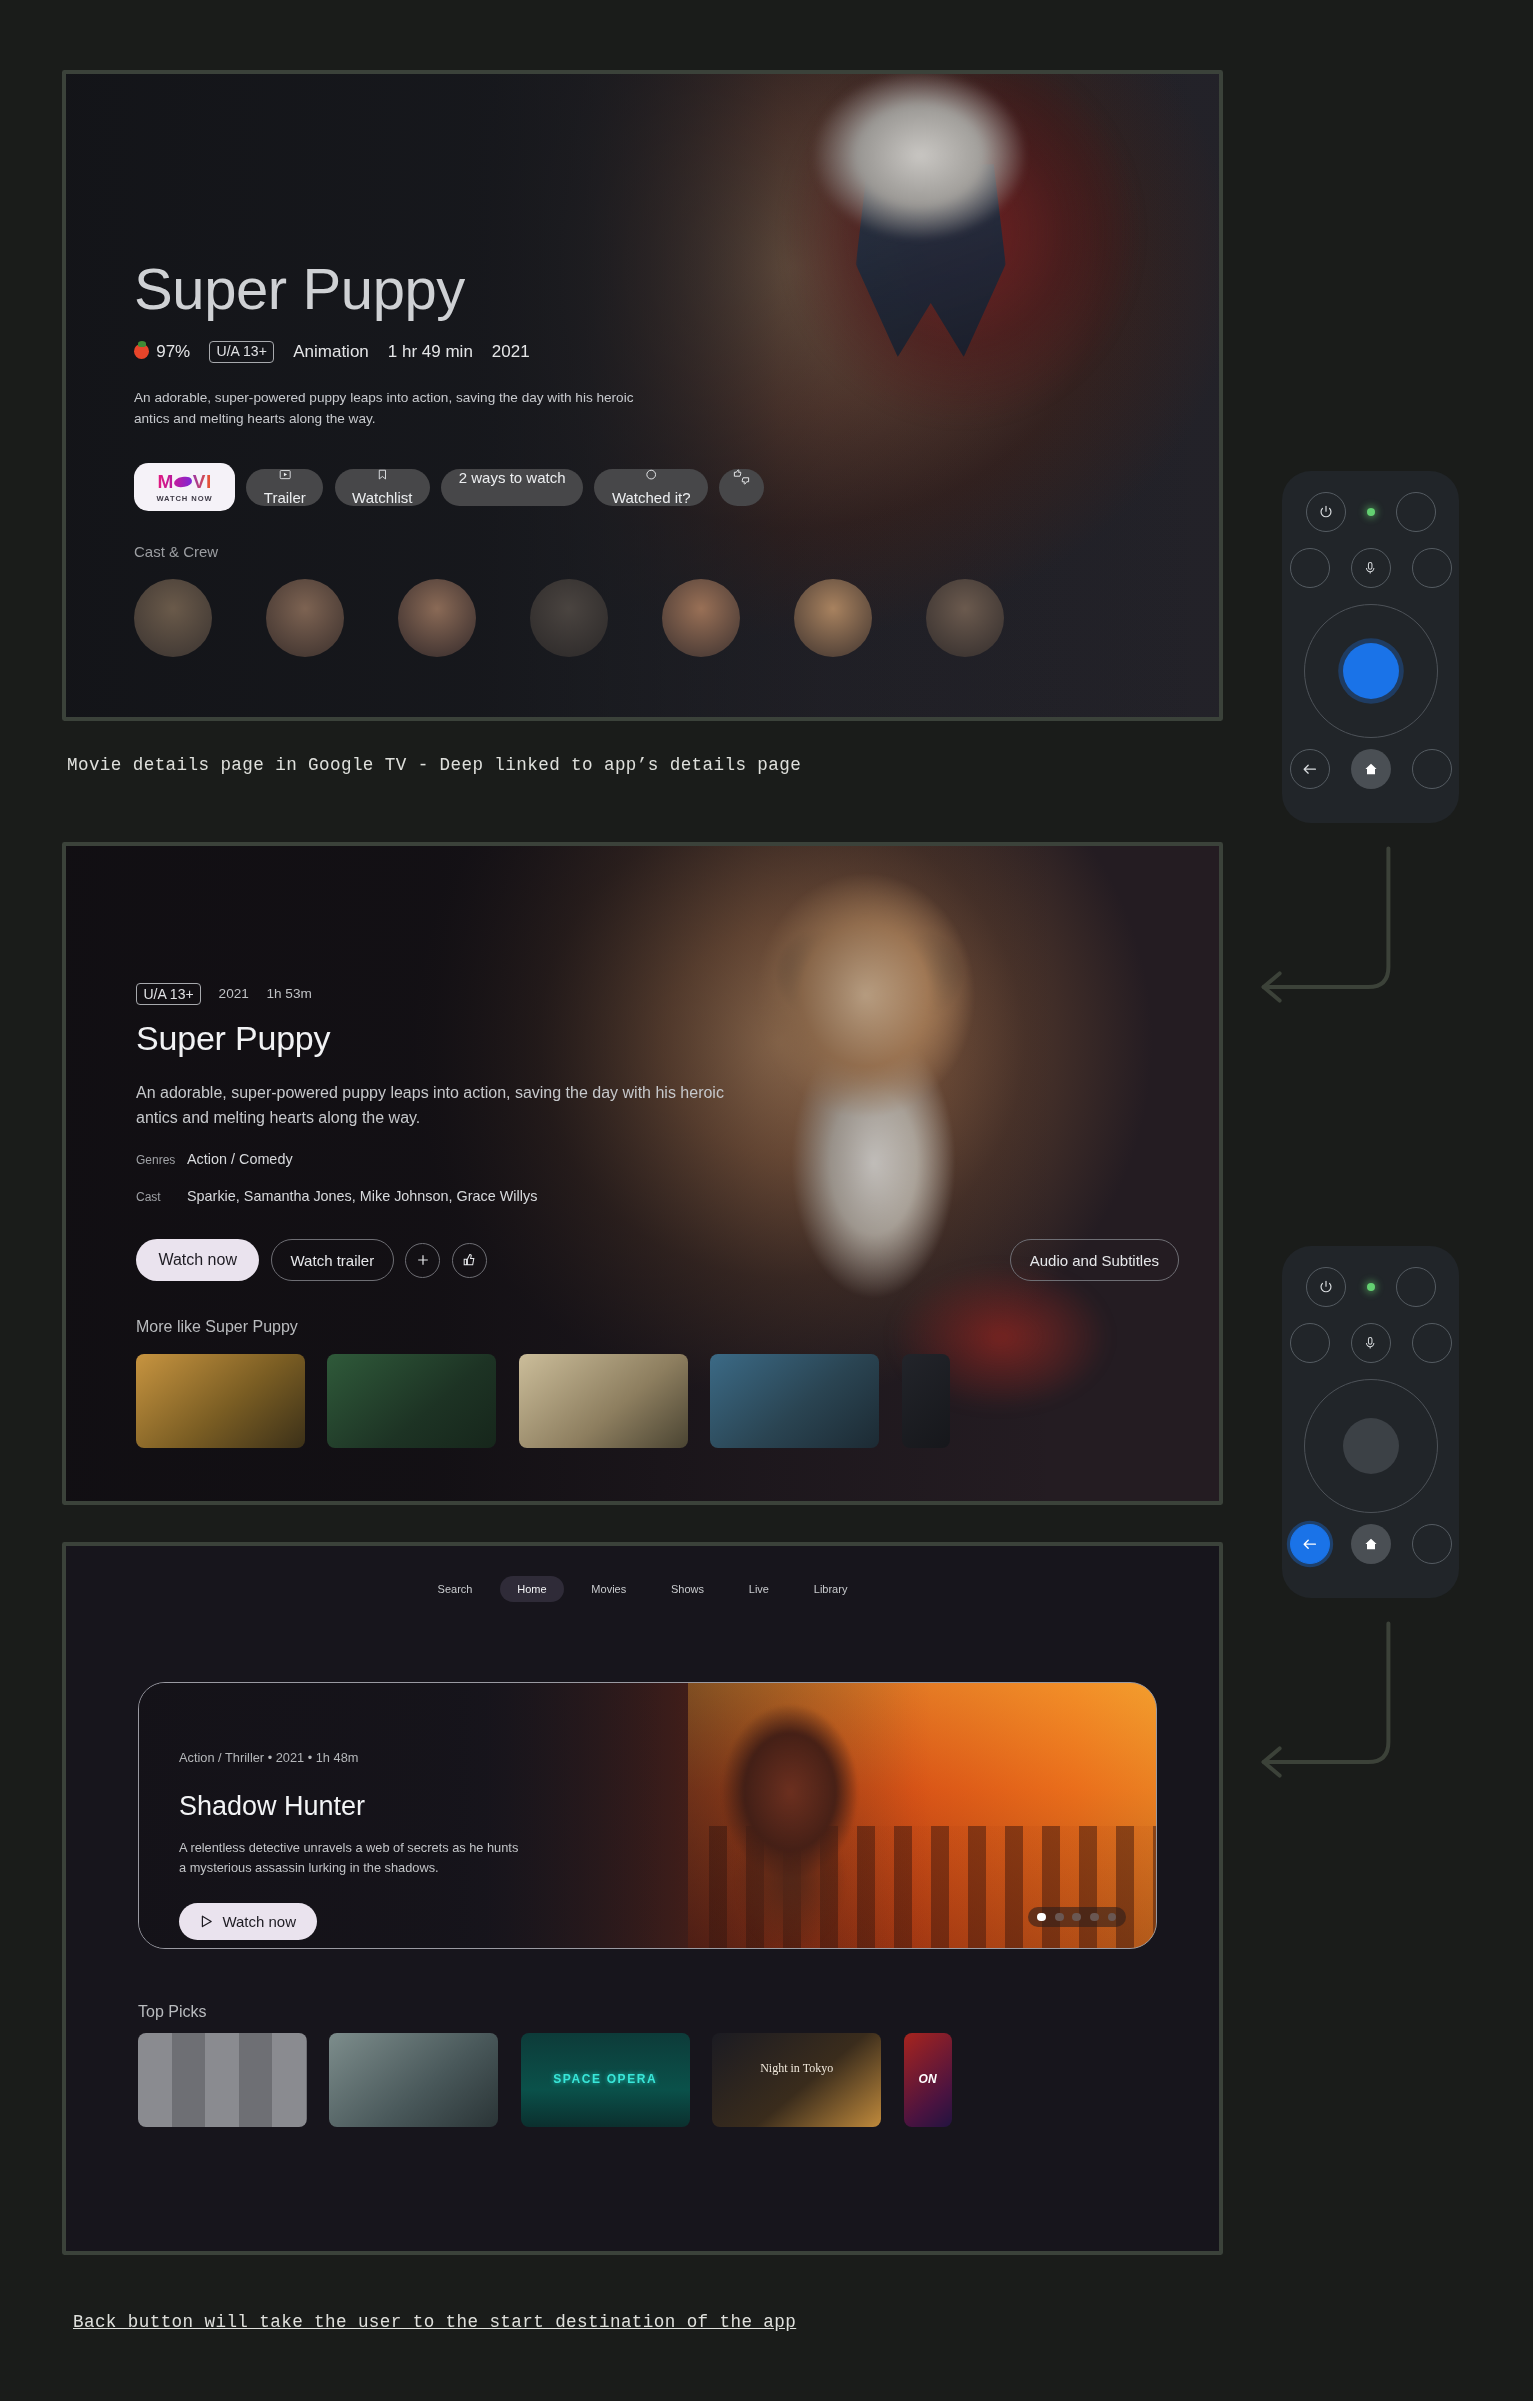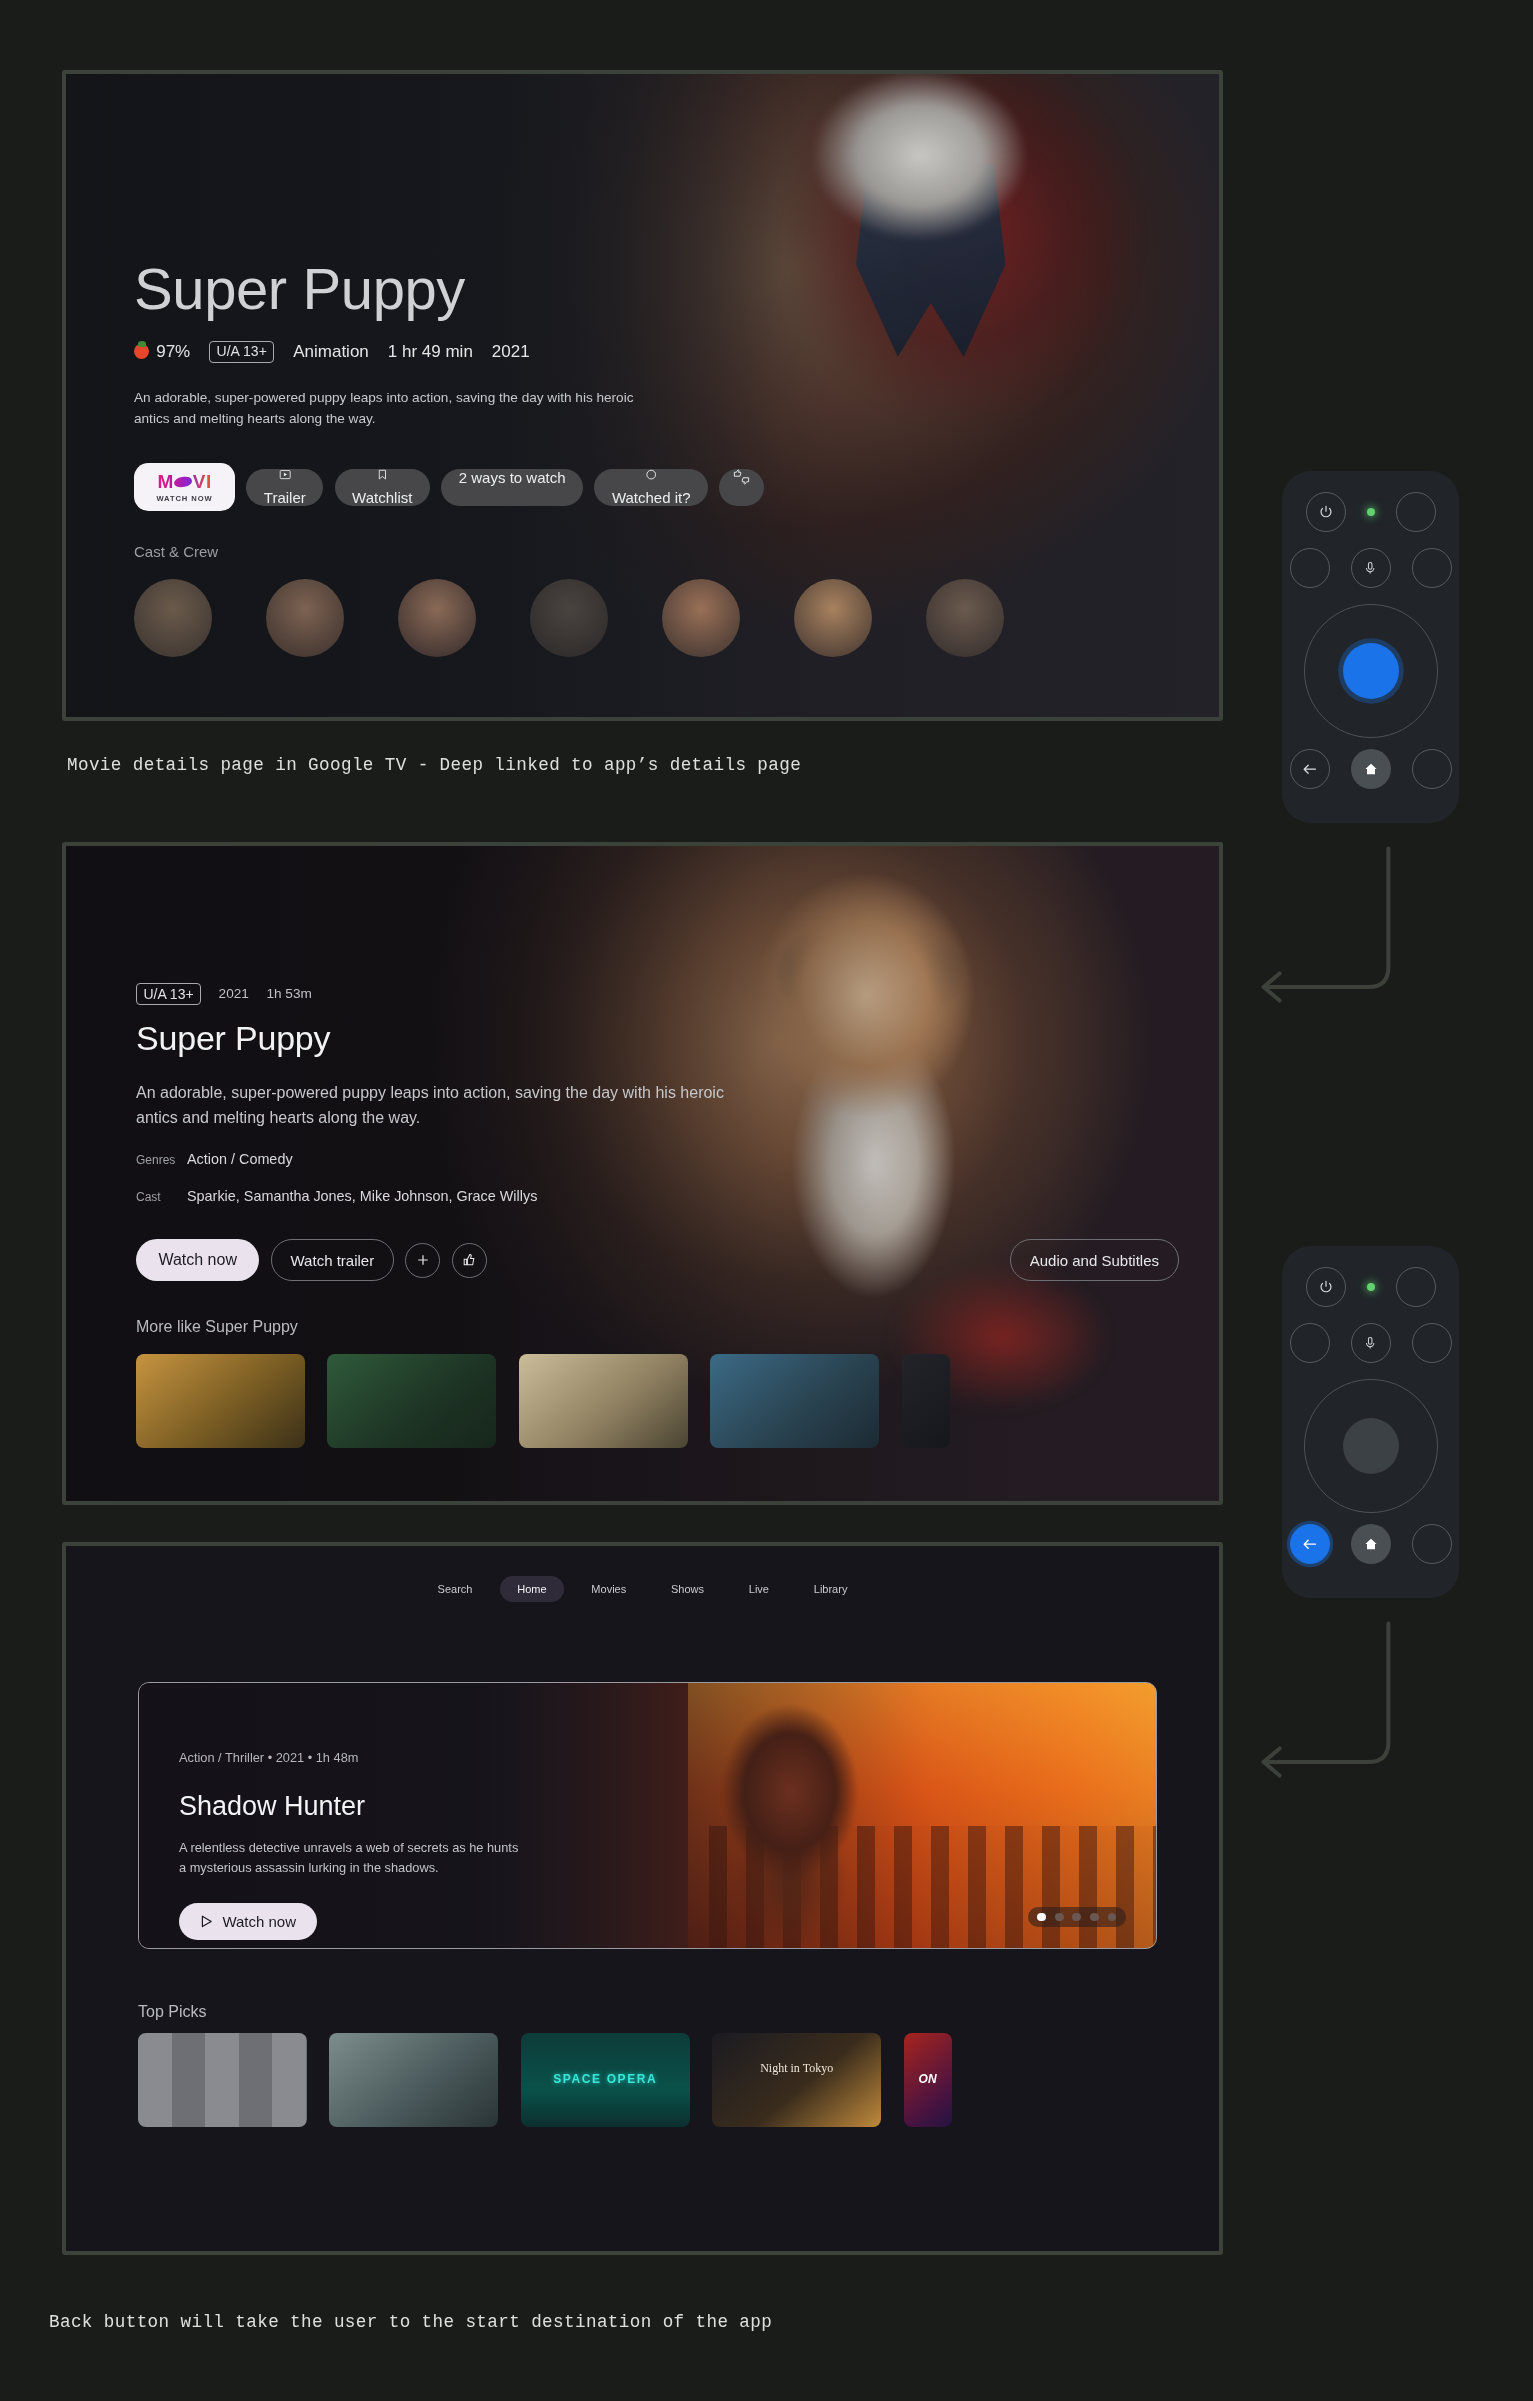--- a/index.html
+++ b/index.html
@@ -116,21 +116,21 @@
   .p2-rail { display: flex; gap: 22.4px; margin-top: 17.6px; }
   .tile { width: 169px; height: 94px; border-radius: 8px; flex: none; }
 
   
   #panel3 { left: 62px; top: 1542px; width: 1161px; height: 713px; background: #17151c; }
   .p3-nav { display: flex; justify-content: center; align-items: center; gap: 9.6px; padding-top: 30px; }
   .navitem { font-size: 11px; color: #c9cbce; padding: 7.2px 17.6px; border-radius: 16px; }
   .navitem.active { background: #2f2b38; color: #f2f3f5; }
   .hero {
     position: absolute; left: 72px; top: 136px; width: 1019px; height: 267px;
-    border-radius: 11px; border: 1.6px solid #9a9aa2; overflow: hidden;
+    border-radius: 27px; border: 1.6px solid #9a9aa2; overflow: hidden;
     background: linear-gradient(90deg, #191720 0%, #1d1a24 34%, #5d2418 58%, #cf4a16 76%, #ef7a1e 92%, #f09a2a 100%);
   }
   .hero-figure { position: absolute; left: 52%; top: 6%; width: 24%; height: 92%;
     background: radial-gradient(ellipse 36% 46% at 50% 38%, #7a3420 0%, #4d2216 52%, rgba(50,24,16,0) 78%),
                 radial-gradient(ellipse 30% 40% at 50% 74%, #5c2a18 0%, rgba(60,28,18,0) 76%);
     filter: blur(0.8px); }
   .hero-sky { position: absolute; right: 0; top: 0; width: 46%; height: 100%;
     background: linear-gradient(180deg, rgba(245,160,48,.55) 0%, rgba(228,96,24,.45) 40%, rgba(120,36,14,.5) 100%); }
   .hero-city { position: absolute; right: 0; bottom: 0; width: 44%; height: 46%;
     background: repeating-linear-gradient(90deg, rgba(70,26,14,.55) 0 17.6px, rgba(160,56,20,.1) 17.6px 37px); }
@@ -351,21 +351,21 @@
       </div>
       <div class="tile3" style="background:linear-gradient(140deg,#1b1b22,#3a2c1c 55%,#c08a3c)">
         <div class="tlabel" style="color:#efe7da; font-family:'Liberation Serif',serif; top:30%;">Night in Tokyo</div>
       </div>
       <div class="tile3" style="width:48px;background:linear-gradient(140deg,#a7241e,#4b1340 70%,#221340)">
         <div class="tlabel" style="color:#fff; font-weight:700; font-style:italic;">ON</div>
       </div>
     </div>
   </div>
 
-  <div class="caption" style="left:49px; top:2312px;">Back button will take the user to the start destination of the app</div>
+  <div class="caption" style="left:73px; top:2312px;text-decoration:underline;">Back button will take the user to the start destination of the app</div>
 
   <div class="remote" id="remote1">
     <div class="r-row">
       <div class="r-btn">
         <svg width="16" height="16" viewBox="0 0 20 20">
           <path d="M10 3 V9" stroke="#d8dbde" stroke-width="1.5" fill="none" stroke-linecap="round"></path>
           <path d="M5.6 5.4 A6.2 6.2 0 1 0 14.4 5.4" stroke="#d8dbde" stroke-width="1.5" fill="none" stroke-linecap="round"></path>
         </svg>
       </div>
       <div class="r-led"></div>

